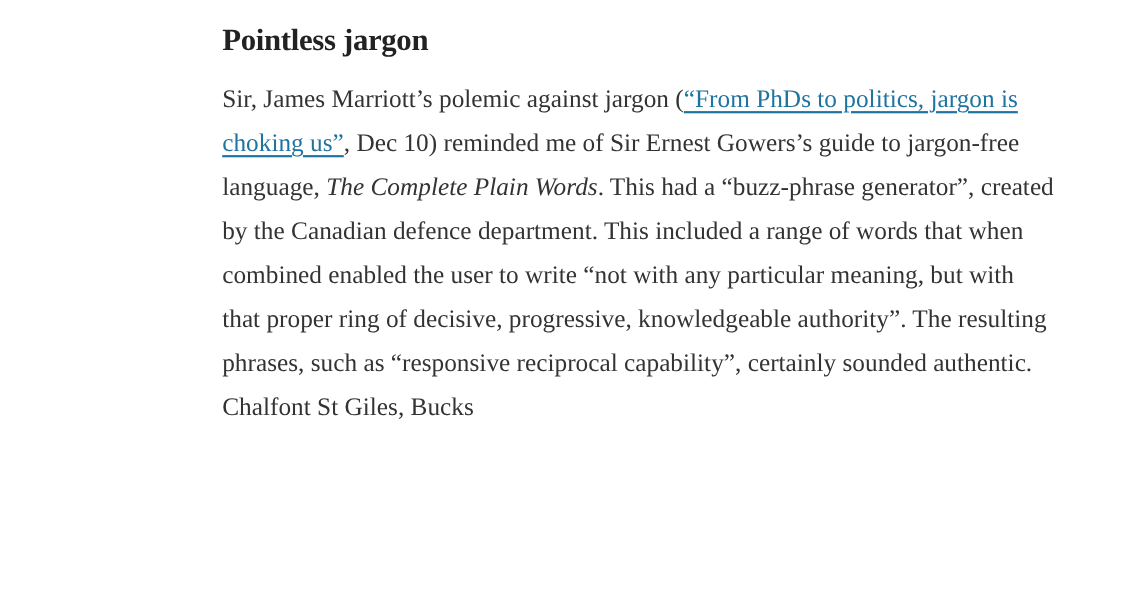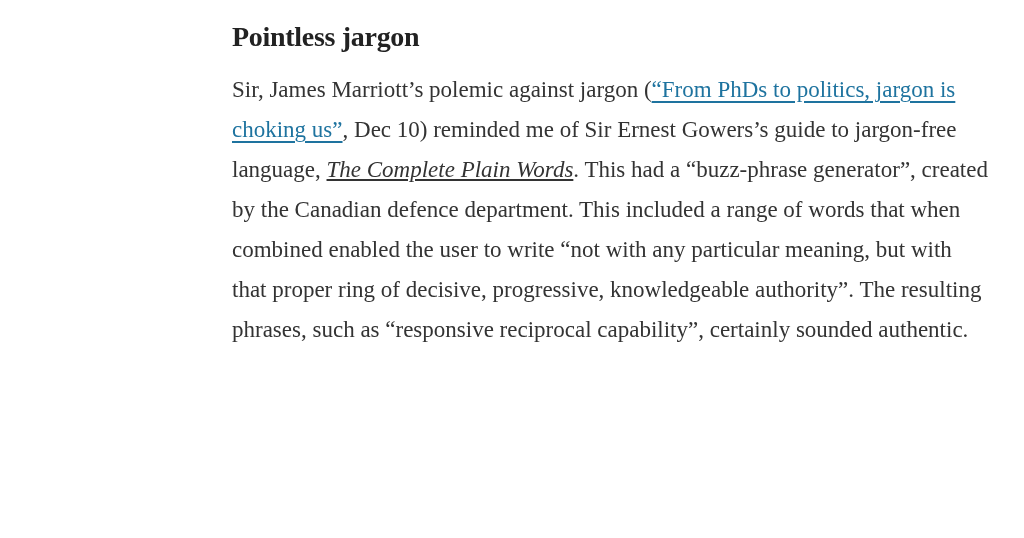--- a/index.html
+++ b/index.html
@@ -7,41 +7,40 @@
   .page {
     position: relative;
     width: 1024px;
     height: 538px;
     background: #ffffff;
     overflow: hidden;
     font-family: "Liberation Serif", "DejaVu Serif", serif;
   }
   .article {
     position: absolute;
-    left: 232px;
+    left: 202px;
     top: 20px;
     width: 756px;
   }
   .heading {
     font-family: "Liberation Serif", "DejaVu Serif", serif;
     font-size: 28px;
     font-weight: 700;
     line-height: 34px;
     letter-spacing: -0.3px;
     color: #222222;
   }
   .letter-body {
     margin-top: 16px;
     font-size: 23px;
     line-height: 40px;
     color: #333333;
   }
   .letter-body em {
     font-style: italic;
-    text-decoration: underline;
   }
   .article-link {
     color: #1e739f;
     text-decoration: underline;
     text-decoration-color: #1e739f;
     text-decoration-thickness: 1.5px;
     text-underline-offset: 4px;
     cursor: pointer;
   }
   .signature-name {
@@ -56,14 +55,15 @@
     color: #333333;
   }
 </style>
 </head>
 <body>
 
 <div class="page">
   <article class="article">
     <h2 class="heading">Pointless jargon</h2>
     <p class="letter-body"><span>Sir, James Marriott’s polemic against jargon (</span><a class="article-link" href="#">“From PhDs to politics, jargon is choking us”</a><span>, Dec 10) reminded me of Sir Ernest Gowers’s guide to jargon-free language, </span><em>The Complete Plain Words</em><span>. This had a “buzz-phrase generator”, created by the Canadian defence department. This included a range of words that when combined enabled the user to write “not with any particular meaning, but with that proper ring of decisive, progressive, knowledgeable authority”. The resulting phrases, such as “responsive reciprocal capability”, certainly sounded authentic.</span></p>
+    <div class="signature-location">Chalfont St Giles, Bucks</div>
   </article>
 </div>
 
 </body></html>

